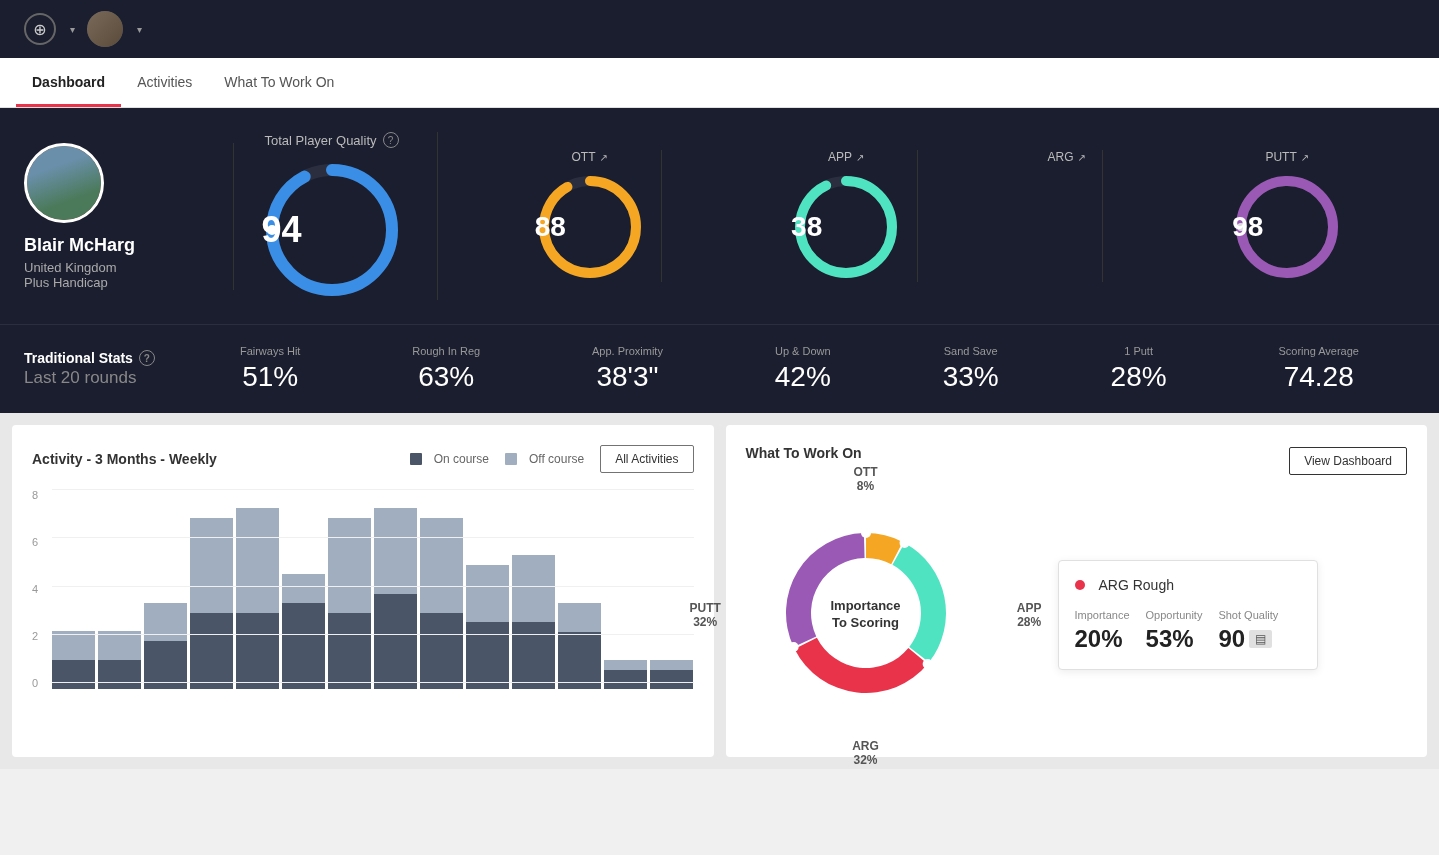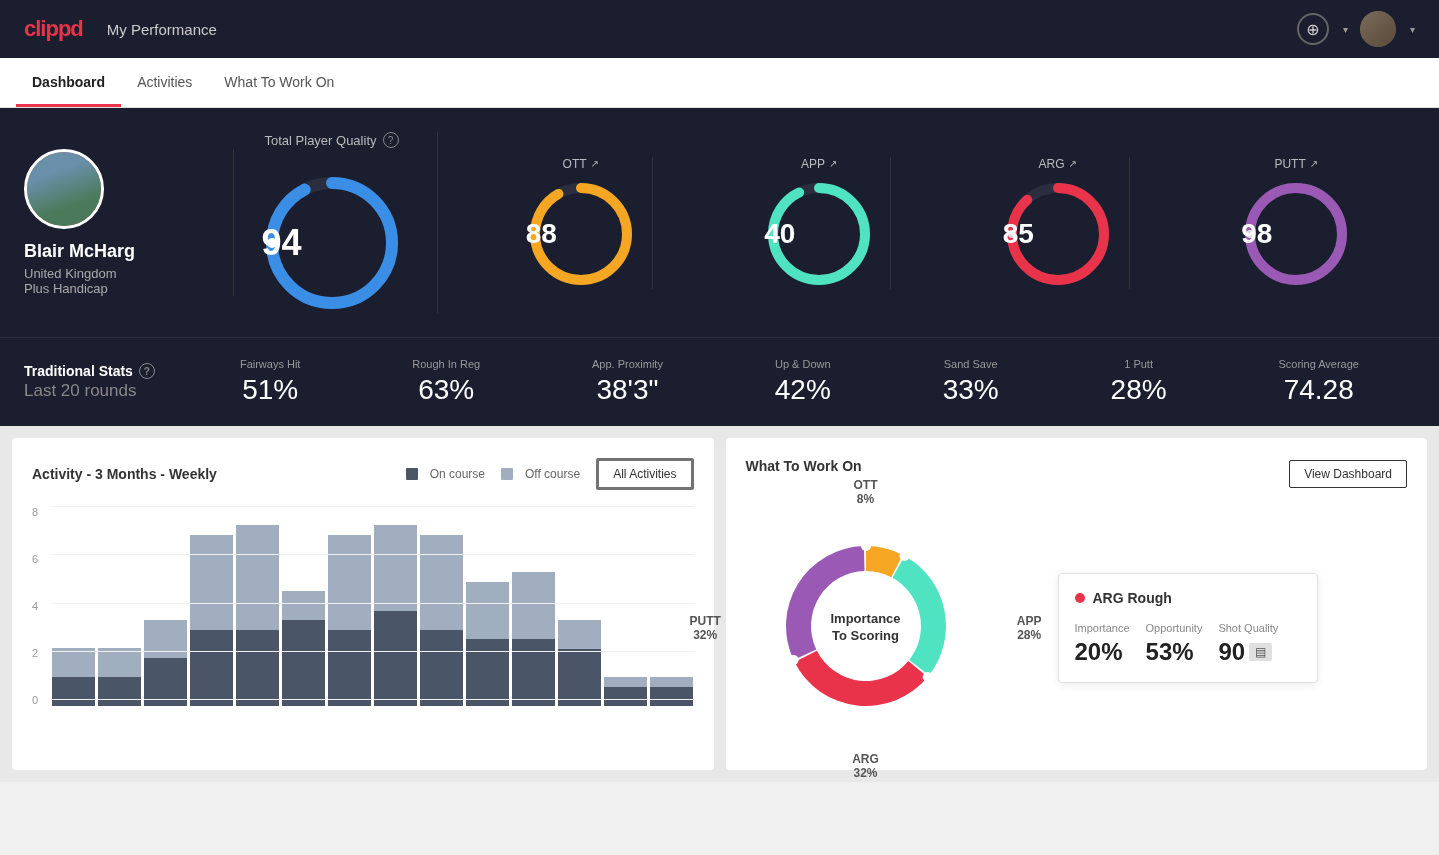--- a/index.html
+++ b/index.html
@@ -97,21 +97,21 @@
     }
     .total-quality {
       display: flex;
       flex-direction: column;
       align-items: center;
       padding-right: 32px;
       border-right: 1px solid #333;
       min-width: 180px;
     }
     .total-quality-label {
-      font-size: 13px; color: #bbb; margin-bottom: 25px;
+      font-size: 13px; color: #bbb; margin-bottom: 12px;
       display: flex; align-items: center; gap: 6px;
     }
     .help-icon {
       width: 16px; height: 16px; border-radius: 50%; border: 1px solid #888;
       display: flex; align-items: center; justify-content: center;
       font-size: 10px; color: #888; cursor: pointer;
     }
 
     
     .circle-score {
@@ -196,21 +196,21 @@
       display: flex;
       align-items: center;
       justify-content: space-between;
       margin-bottom: 16px;
     }
     .chart-title { font-size: 14px; font-weight: 600; color: #333; }
     .chart-legend { display: flex; align-items: center; gap: 16px; font-size: 12px; color: #666; }
     .legend-item { display: flex; align-items: center; gap: 12px; }
     .legend-dot { width: 12px; height: 12px; border-radius: 1px; }
     .all-activities-btn {
-      border: 3px solid #737373; background: #fff; padding: 6px 14px;
+      border: 1px solid #737373; background: #fff; padding: 6px 14px;
       font-size: 12px; cursor: pointer; border-radius: 2px; color: #333;
     }
     .chart-y-labels {
       position: absolute;
       left: 0; top: 0; bottom: 30px;
       display: flex;
       flex-direction: column;
       justify-content: space-between;
       font-size: 11px;
       color: #999;
@@ -267,23 +267,23 @@
       background: #fff;
       border: 1px solid #e0e0e0;
       border-radius: 4px;
       padding: 16px;
       min-width: 260px;
       box-shadow: 0 2px 8px rgba(0,0,0,0.08);
     }
     .detail-card-title {
       display: flex;
       align-items: center;
-      gap: 8px;
+      gap: 14px;
       font-size: 14px;
-      font-weight: 700;
+      font-weight: 400;
       color: #333;
       margin-bottom: 16px;
     }
     .red-dot { width: 10px; height: 10px; border-radius: 50%; background: #e8334a; flex-shrink: 0; }
     .detail-metrics {
       display: flex;
       gap: 16px;
     }
     .detail-metric {
       display: flex;
@@ -300,26 +300,20 @@
       border-radius: 2px;
       padding: 2px 6px;
       font-size: 12px;
       color: #555;
     }
   </style>
 </head>
 <body>
 
 <header class="header">
-  <div class="header-left">
-    <div class="logo">
-      <span class="logo-text">clippd</span>
-    </div>
-    <span class="header-title">My Performance</span>
-  </div>
   <div class="header-right">
     <button class="header-add-btn">
       <span>⊕</span>
     </button>
     <span class="header-chevron">▾</span>
     <div class="header-avatar">
       <div class="avatar-circle"></div>
     </div>
     <span class="header-chevron">▾</span>
   </div>
@@ -382,36 +376,28 @@
       <div class="sub-score-item">
         <div class="sub-score-label">
           <span>APP</span>
           <span class="arrow-up">↗</span>
         </div>
         <div class="circle-score circle-score-sm">
           <svg width="110" height="110" viewBox="0 0 110 110">
             <circle cx="55" cy="55" r="46" fill="none" stroke="#2a2e3e" stroke-width="10"></circle>
             <circle cx="55" cy="55" r="46" fill="none" stroke="#50e3c2" stroke-width="10" stroke-dasharray="268 21" stroke-linecap="round"></circle>
           </svg>
-          <div class="circle-score-value">40</div>
+          <div class="circle-score-value">38</div>
         </div>
       </div>
 
       <div class="sub-score-item">
         <div class="sub-score-label">
           <span>ARG</span>
           <span class="arrow-up">↗</span>
-        </div>
-        <div class="circle-score circle-score-sm">
-          <svg width="110" height="110" viewBox="0 0 110 110">
-            <circle cx="55" cy="55" r="46" fill="none" stroke="#2a2e3e" stroke-width="10"></circle>
-            <circle cx="55" cy="55" r="46" fill="none" stroke="#e8334a" stroke-width="10" stroke-dasharray="255 34" stroke-linecap="round"></circle>
-            <circle cx="55" cy="9" r="4" fill="#ddd"></circle>
-          </svg>
-          <div class="circle-score-value">85</div>
         </div>
       </div>
 
       <div class="sub-score-item">
         <div class="sub-score-label">
           <span>PUTT</span>
           <span class="arrow-up">↗</span>
         </div>
         <div class="circle-score circle-score-sm">
           <svg width="110" height="110" viewBox="0 0 110 110">

